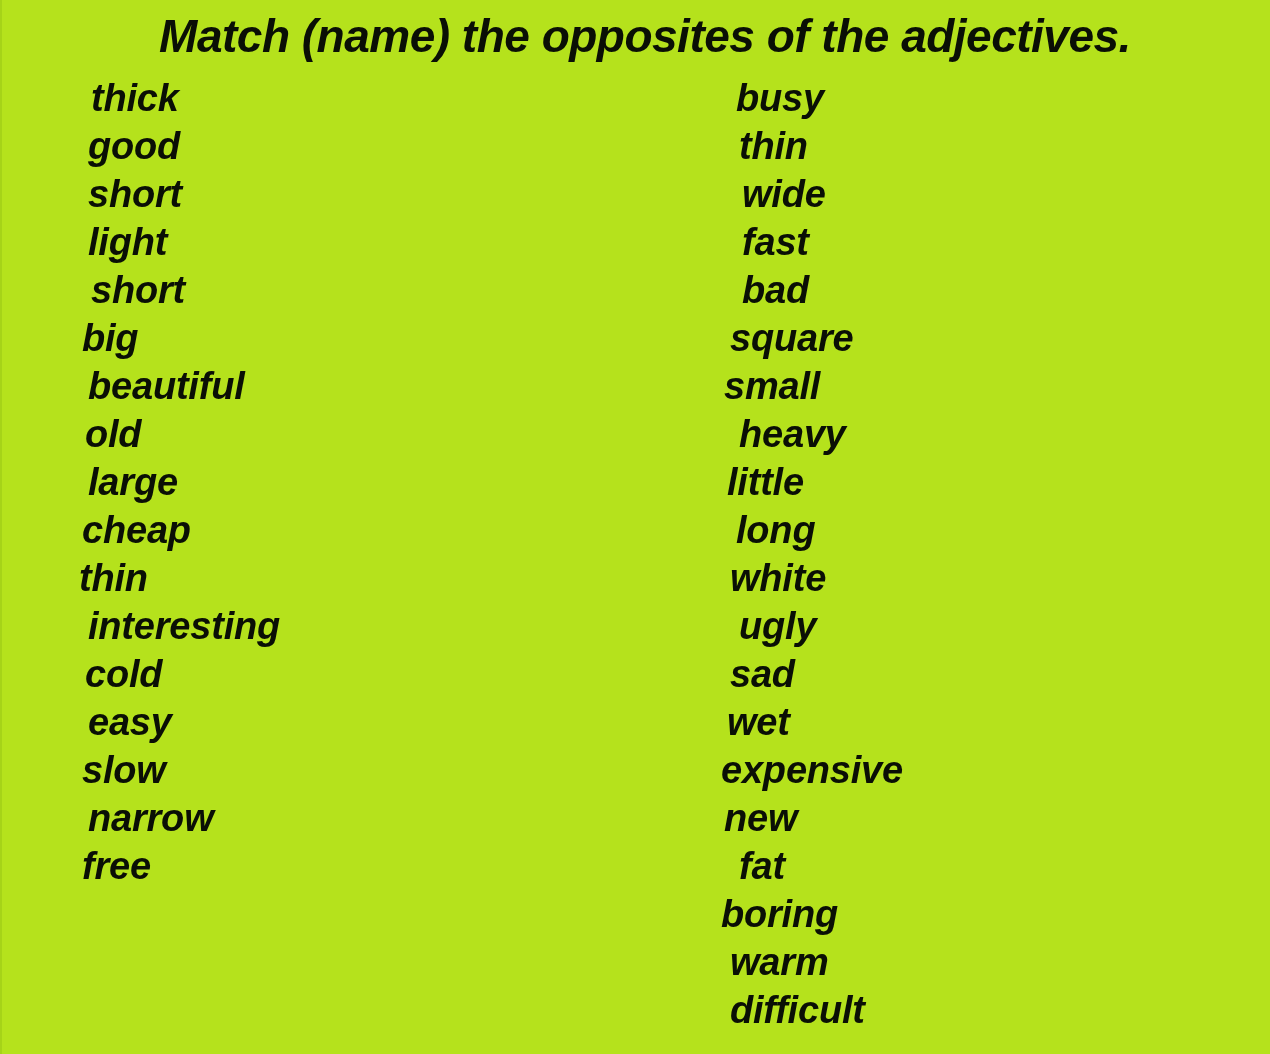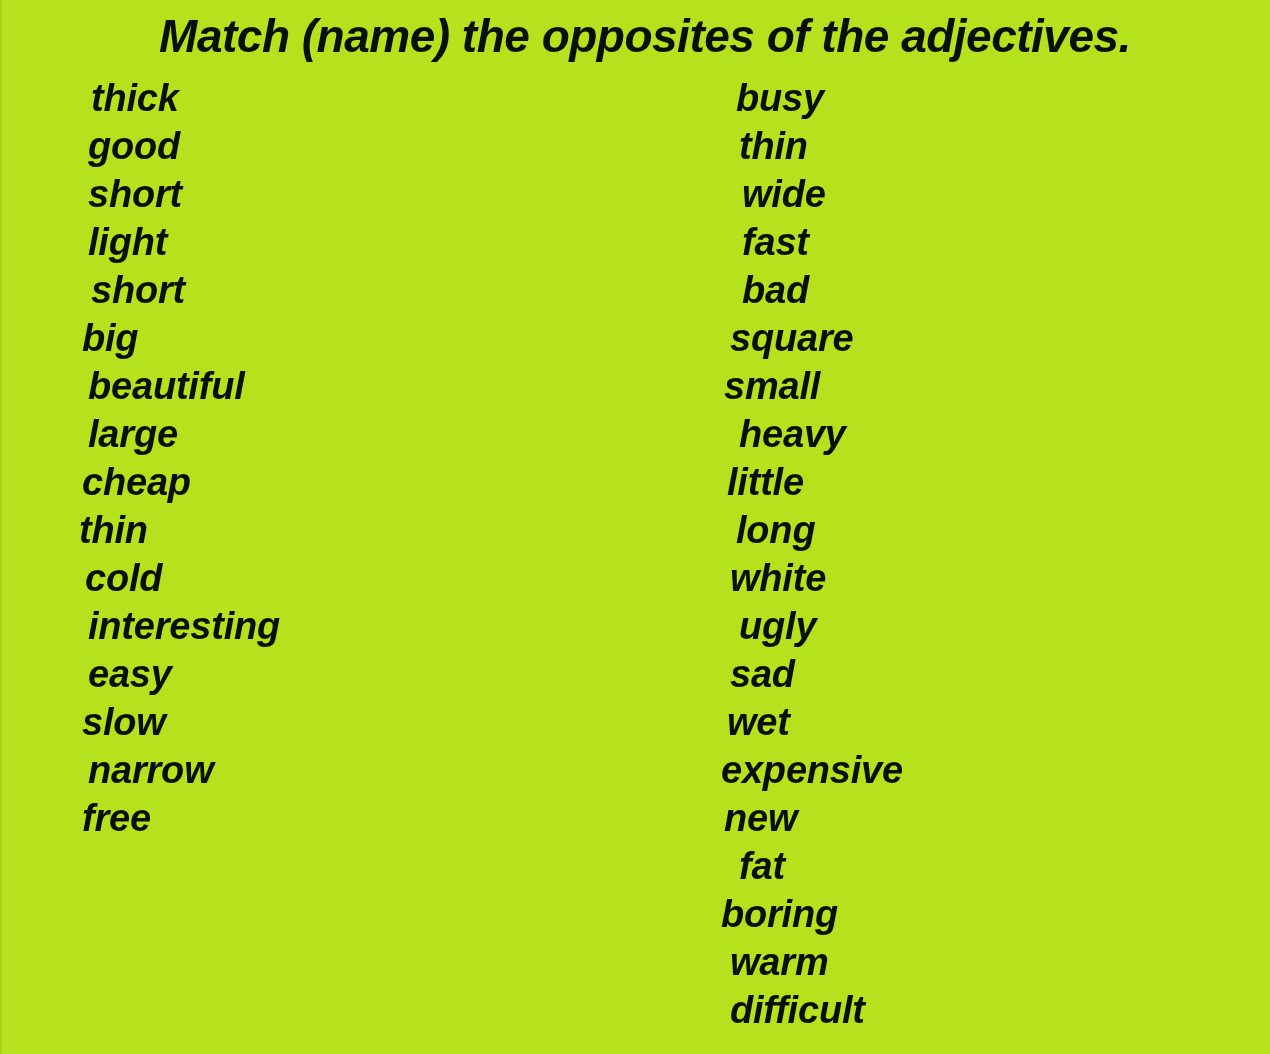--- a/index.html
+++ b/index.html
@@ -88,25 +88,26 @@
   <div id="columns">
 
     <div class="column" id="left-column">
       <div class="word-row ind-1">thick</div>
       <div class="word-row ind-0">good</div>
       <div class="word-row ind-0">short</div>
       <div class="word-row ind-0">light</div>
       <div class="word-row ind-1">short</div>
       <div class="word-row ind-n2">big</div>
       <div class="word-row ind-0">beautiful</div>
+      <div class="word-row ind-n1">old</div>
       <div class="word-row ind-0">large</div>
       <div class="word-row ind-n2">cheap</div>
       <div class="word-row ind-n3">thin</div>
+      <div class="word-row ind-0">interesting</div>
       <div class="word-row ind-n1">cold</div>
-      <div class="word-row ind-0">interesting</div>
       <div class="word-row ind-0">easy</div>
       <div class="word-row ind-n2">slow</div>
       <div class="word-row ind-0">narrow</div>
       <div class="word-row ind-n2">free</div>
     </div>
 
     <div class="column" id="right-column">
       <div class="word-row ind-2">busy</div>
       <div class="word-row ind-3">thin</div>
       <div class="word-row ind-4">wide</div>

